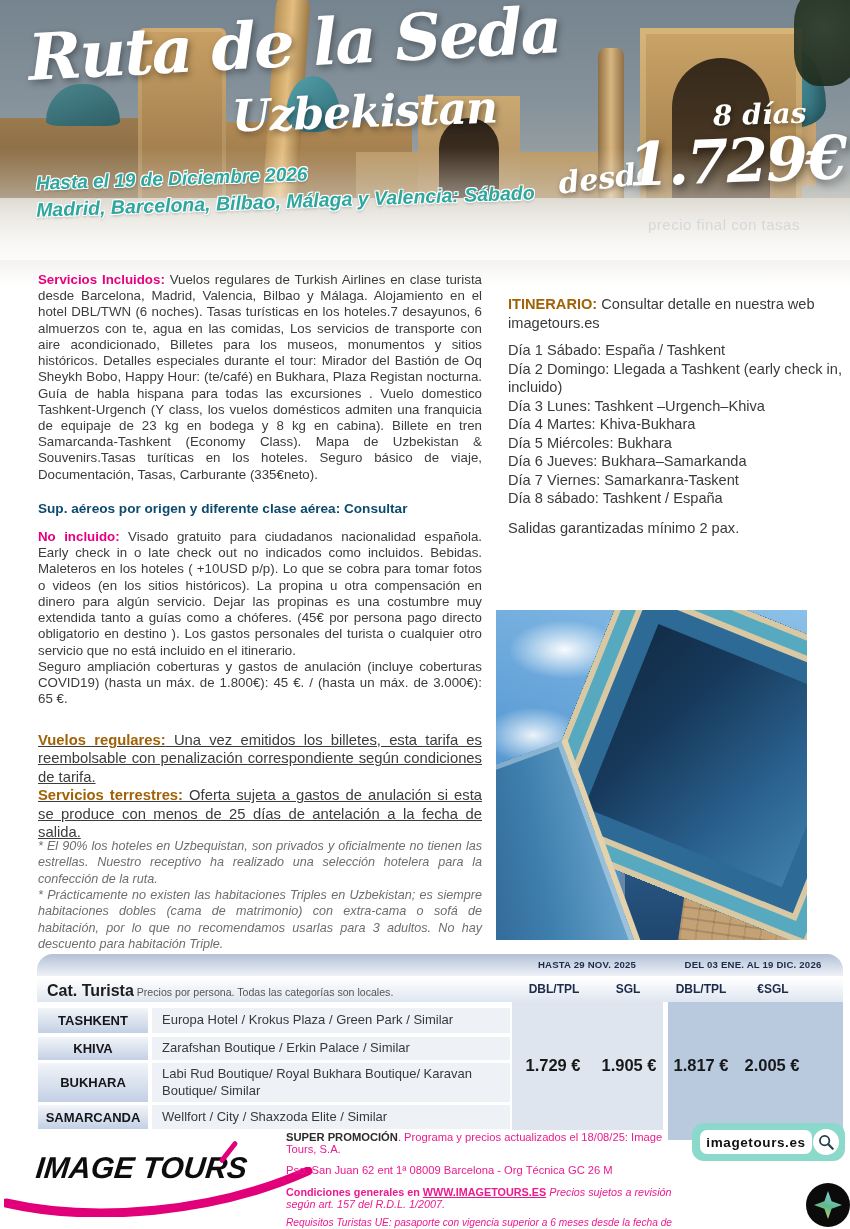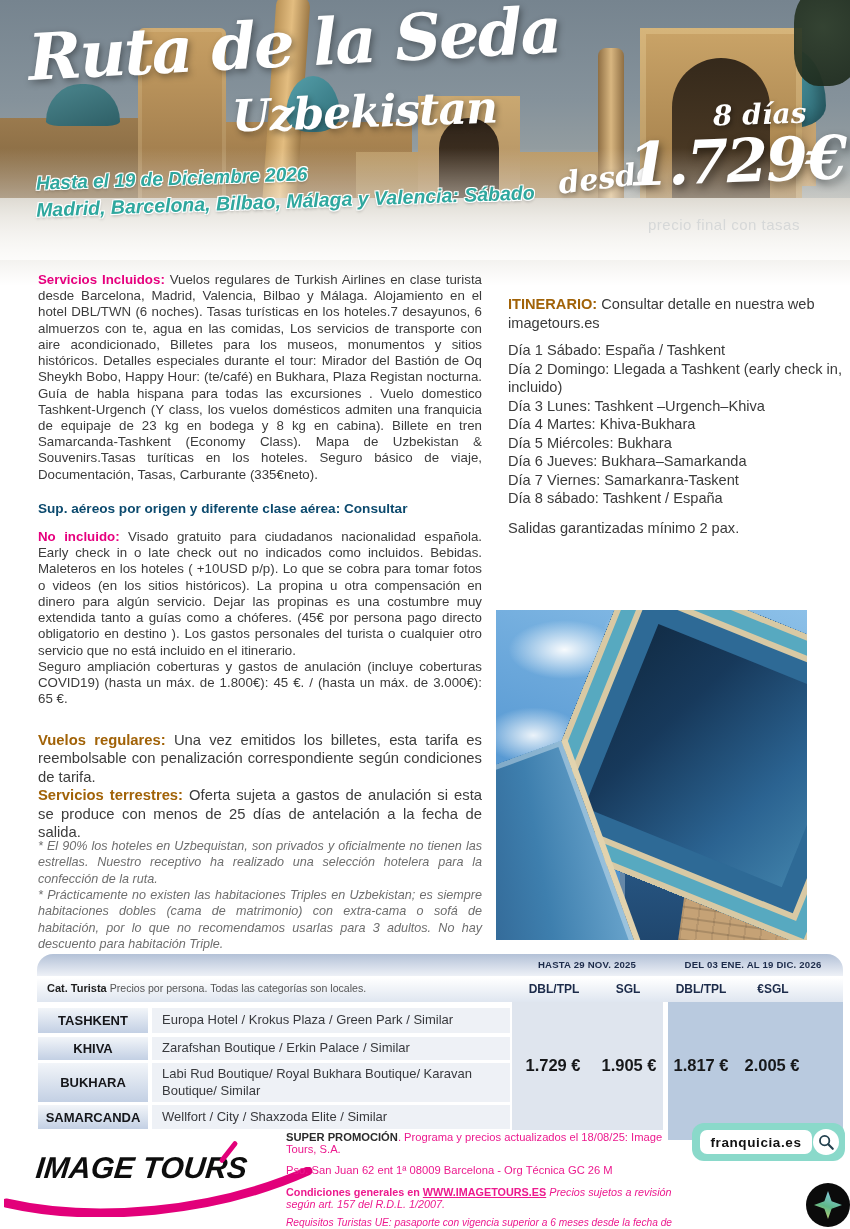--- a/index.html
+++ b/index.html
@@ -44,21 +44,21 @@
   #hero-validity{top:168px;}
   #hero-departures{top:190px;font-size:19.5px;}
   
   .lblock{position:absolute;left:38px;width:444px;font-size:13.3px;line-height:1.22;color:#3c3c3c;text-align:justify;}
   .lblock p{margin:0;}
   .lead-pink{color:#e6007e;font-weight:bold;}
   .lead-dark{color:#a16207;font-weight:bold;}
   #p-included{top:272px;}
   #p-sup{top:501px;font-weight:bold;color:#0c4a6e;font-size:13.6px;text-align:left;}
   #p-notinc{top:529px;}
-  #p-flights{top:731px;font-size:14.8px;line-height:1.25;}
+  #p-flights{top:731px;font-size:14.8px;line-height:1.25;text-decoration:underline;}
   #p-notes{top:838px;font-style:italic;color:#6e6e6e;font-size:12.6px;line-height:1.3;}
   
   .rblock{position:absolute;left:508px;width:340px;font-size:14.6px;line-height:1.27;color:#3a3a3a;}
   #r-itin{top:295px;}
   #r-days{top:341px;}
   #r-guarantee{top:519px;}
   .day-line{margin:0;}
   
   #photo{position:absolute;left:496px;top:610px;width:311px;height:330px;overflow:hidden;}
   .ph-sky{position:absolute;inset:0;background:linear-gradient(200deg,#8cc0e8 0%,#5a9bd4 55%,#4488c4 100%);}
@@ -86,21 +86,21 @@
                       repeating-linear-gradient(90deg,rgba(0,0,0,.08) 0 2px,transparent 2px 16px);}
   
   #ptable{position:absolute;left:37px;top:954px;width:806px;height:186px;}
   .thead1{position:absolute;left:0;top:0;width:806px;height:22px;border-radius:16px 16px 0 0;
      background:linear-gradient(180deg,#b3c1d7,#eef1f7);}
   .thead2{position:absolute;left:0;top:24px;width:806px;height:24px;background:linear-gradient(180deg,#ffffff,#dfe6f0);}
   .period{position:absolute;top:5px;font-size:9.6px;font-weight:bold;color:#1c2b4a;text-align:center;letter-spacing:.2px;}
   #period1{left:460px;width:180px;}
   #period2{left:626px;width:180px;}
   .cat-wrap{position:absolute;left:10px;top:4px;width:440px;font-size:10.6px;color:#555;}
-  .cat-label{font-size:11px;font-weight:bold;color:#1d1d1d;}
+  .cat-label{font-size:16px;font-weight:bold;color:#1d1d1d;}
   .colhead{position:absolute;top:4px;font-size:12px;font-weight:bold;color:#1c2b4a;text-align:center;}
   #col1{left:486px;width:62px;} #col2{left:560px;width:62px;} #col3{left:632px;width:64px;} #col4{left:704px;width:64px;}
   .band{position:absolute;top:48px;}
   #band1{left:475px;width:151px;height:128px;background:#dfe5ee;}
   #band2{left:631px;width:175px;height:138px;background:#b9cadf;border-radius:0 0 10px 0;}
   .t-row{position:absolute;left:1px;width:472px;}
   .cell-city{position:absolute;left:0;top:0;bottom:0;width:110px;display:flex;align-items:center;justify-content:center;
      background:linear-gradient(180deg,#f2f5f9,#c3d0e4);font-weight:bold;font-size:13px;color:#15161a;}
   .cell-hotels{position:absolute;left:114px;top:0;bottom:0;width:358px;display:flex;align-items:center;
      background:#eef1f6;font-size:13px;color:#38393d;padding-left:10px;box-sizing:border-box;line-height:1.25;}
@@ -266,21 +266,21 @@
 
   <div id="ftext">
     <p class="fl1"><span style="color:#2b2b2b;font-weight:bold;">SUPER PROMOCIÓN</span><span>. Programa y precios actualizados el 18/08/25:  Image Tours, S.A.</span></p>
     <p class="fl2">Pso. San Juan 62 ent 1ª 08009 Barcelona - Org Técnica GC 26 M</p>
     <p class="fl3"><span>Condiciones generales en </span><span class="flink">WWW.IMAGETOURS.ES</span><span class="ital"> Precios sujetos a revisión según art. 157 del R.D.L. 1/2007.</span></p>
     <p class="fl4">Requisitos Turistas UE: pasaporte con vigencia superior a 6 meses desde la fecha de inicio del viaje. Turistas no UE: consultar con su embajada.</p>
 
   </div>
 
   <div id="searchbox">
-    <div class="inner">franquicia.es</div>
+    <div class="inner">imagetours.es</div>
     <div class="mag">
       <svg width="18" height="18" viewBox="0 0 20 20">
         <circle cx="8.5" cy="8.5" r="5.2" stroke="#22404e" stroke-width="2" fill="none"></circle>
         <line x1="12.5" y1="12.5" x2="17.5" y2="17.5" stroke="#22404e" stroke-width="2.4" stroke-linecap="round"></line>
       </svg>
     </div>
   </div>
 
   <div id="chat">
     <div class="star"></div>

